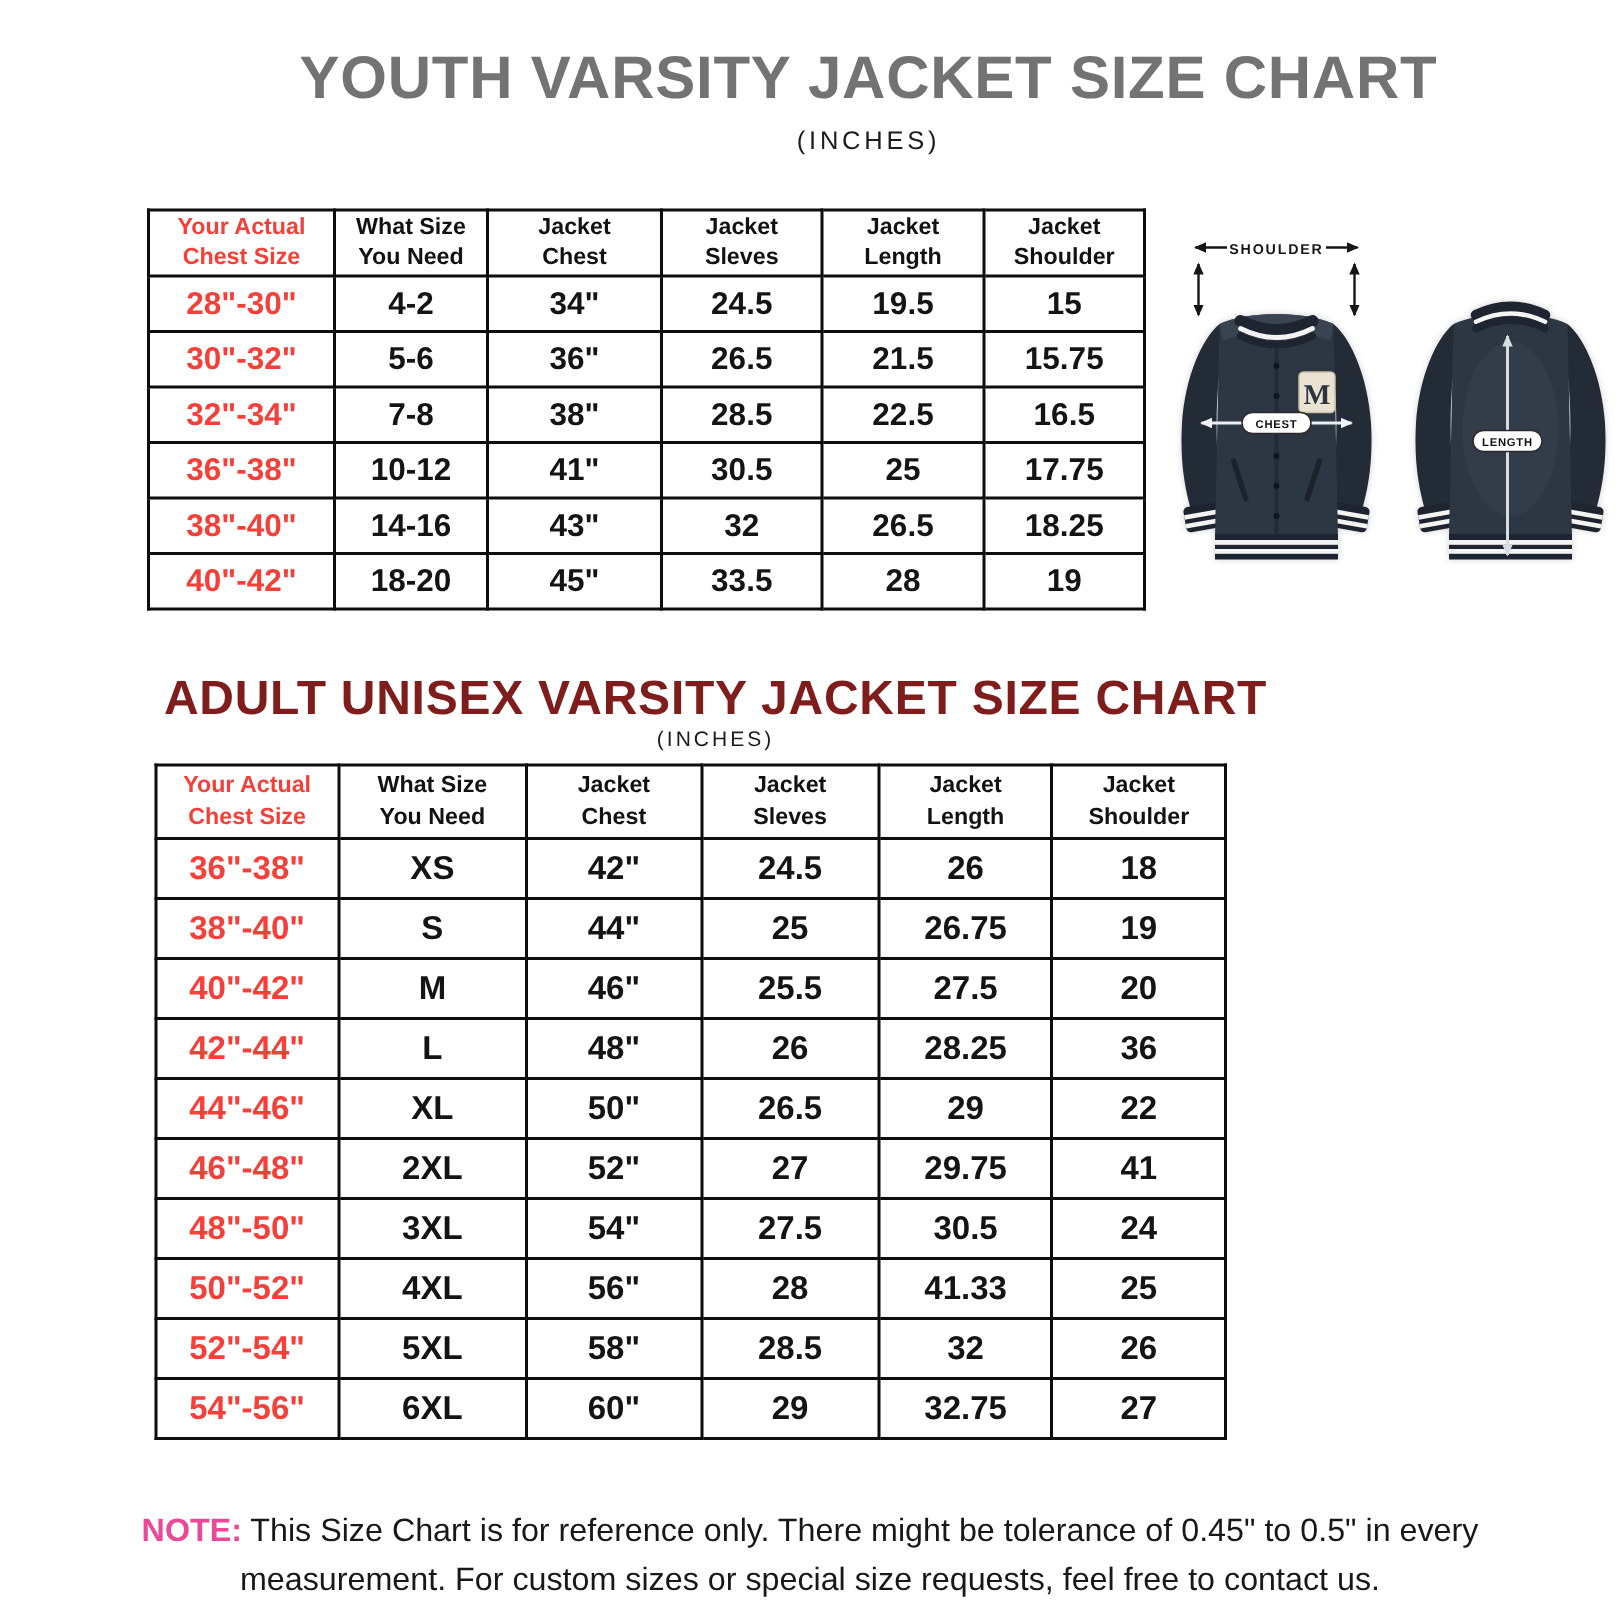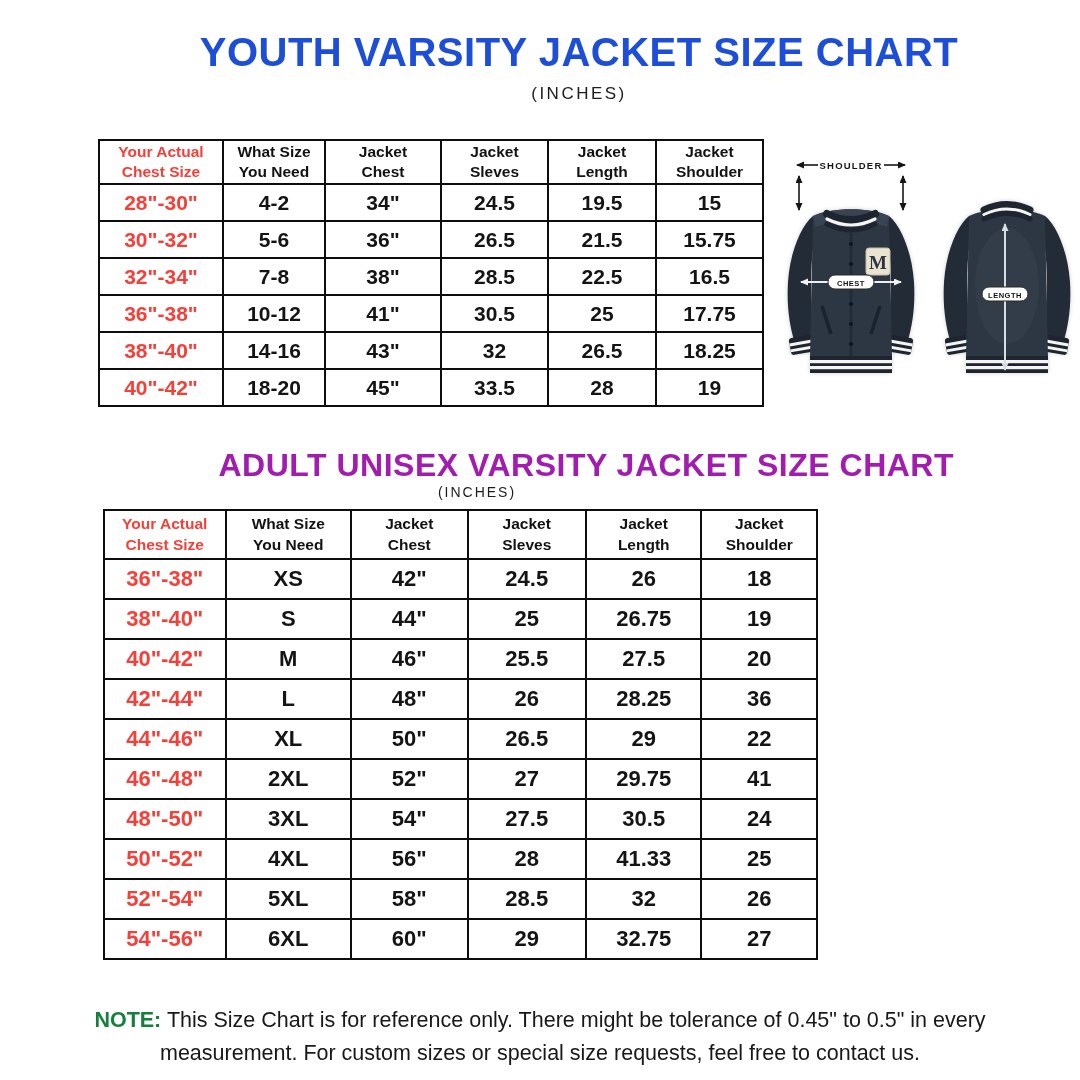--- a/index.html
+++ b/index.html
@@ -17,30 +17,30 @@
   body{
     background:#ffffff;
     font-family:"Liberation Sans", sans-serif;
     position:relative;
     overflow:hidden;
     color:var(--text_black);
   }
   .chart-title{
     position:absolute;left:79px;top:30px;width:1000px;
     text-align:center;font-size:40px;font-weight:800;
-    letter-spacing:.5px;color:#1d4ed8;white-space:nowrap;
+    letter-spacing:.5px;color:#737373;white-space:nowrap;
   }
   .chart-sub{
     position:absolute;left:79px;top:84px;width:1000px;
     text-align:center;font-size:17px;letter-spacing:2.5px;color:#1c1c1c;
   }
   .adult-title{
     position:absolute;left:0px;top:447px;width:954px;
-    text-align:right;font-size:32px;font-weight:800;
-    letter-spacing:.5px;color:#a21caf;white-space:nowrap;
+    text-align:center;font-size:32px;font-weight:800;
+    letter-spacing:.5px;color:#7f1d1d;white-space:nowrap;
   }
   .adult-sub{
     position:absolute;left:0px;top:484px;width:954px;
     text-align:center;font-size:14px;letter-spacing:2px;color:#1c1c1c;
   }
   table.size-table{
     border-collapse:collapse;table-layout:fixed;background:#fff;
   }
   table.size-table th, table.size-table td{
     border:2.5px solid var(--border_black);
@@ -60,21 +60,21 @@
   #youth-table td{height:37px;font-size:21px;}
   #adult-table{position:absolute;left:103px;top:509px;width:715px;}
   #adult-table th{height:49px;}
   #adult-table td{height:40px;font-size:22px;}
   .jacket-figure{position:absolute;left:771px;top:144px;width:306px;height:246px;}
   .jacket-figure svg{width:100%;height:100%;font-family:inherit;}
   .note{
     position:absolute;left:40px;top:1004px;width:1000px;
     text-align:center;font-size:21.5px;line-height:1.55;color:#181818;
   }
-  .note b{font-weight:bold;color:#15803d;}
+  .note b{font-weight:bold;color:#ec4899;}
 </style>
 </head>
 <body>
 
 <div class="chart-title">YOUTH VARSITY JACKET SIZE CHART</div>
 <div class="chart-sub">(INCHES)</div>
 
 <table class="size-table" id="youth-table">
   <colgroup>
     <col style="width:124px">

